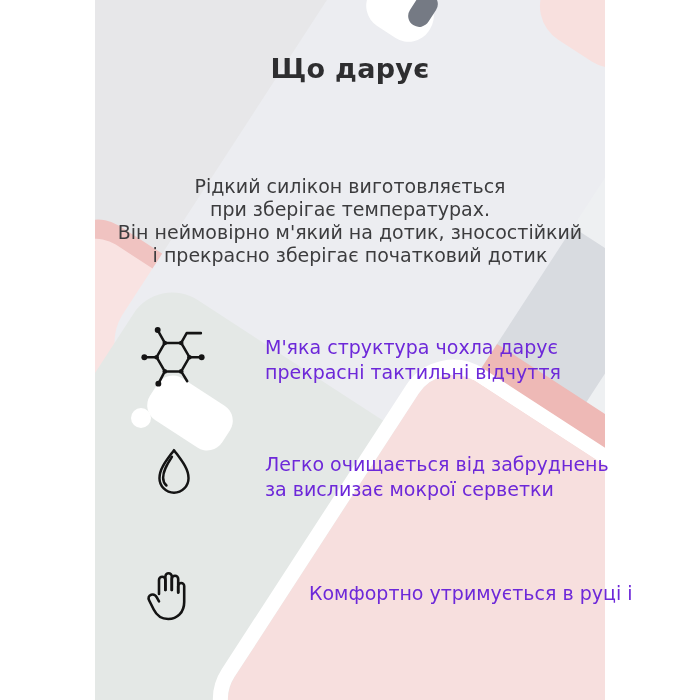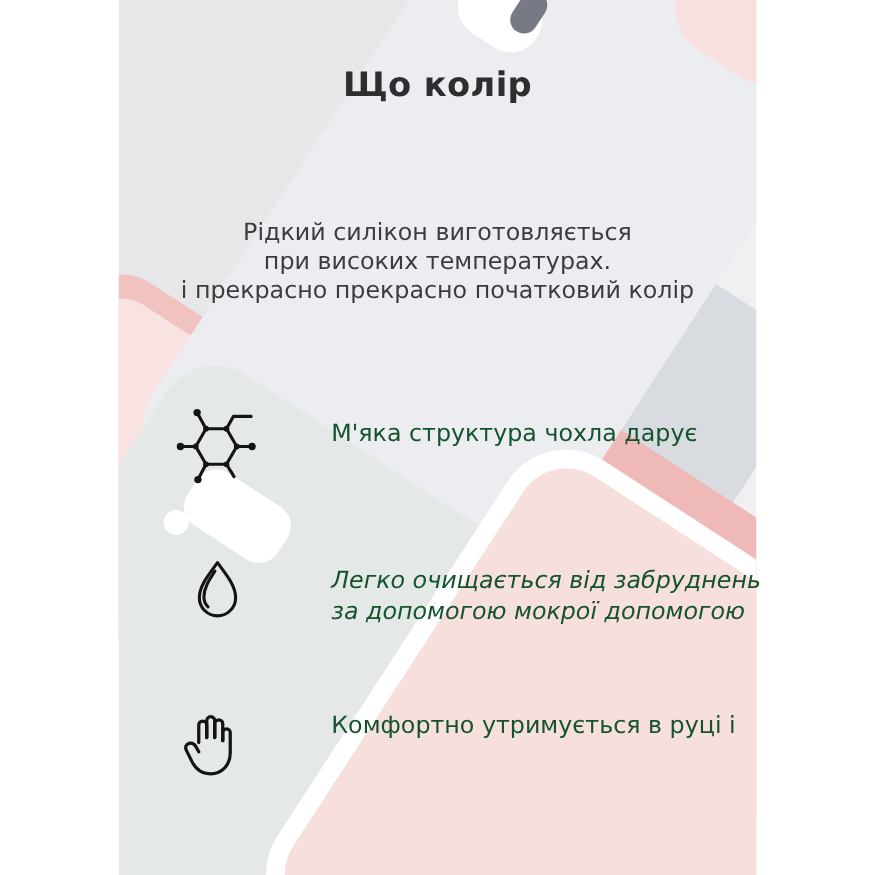--- a/index.html
+++ b/index.html
@@ -41,23 +41,23 @@
     position:absolute;top:175px;left:0;width:700px;text-align:center;
     font-size:19px;line-height:23px;color:#3c3c3e;
   }
   .feature{position:absolute;left:0;width:700px;}
   .f1{top:320px;} .f2{top:442px;} .f3{top:562px;}
   .f-icon{position:absolute;}
   .f1 .f-icon{left:138px;top:0;width:70px;height:70px;}
   .f2 .f-icon{left:151px;top:4px;width:46px;height:56px;}
   .f3 .f-icon{left:145px;top:6px;width:48px;height:56px;}
   .f-text{
-    position:absolute;left:265px;font-size:19px;line-height:25px;color:#14532d;
+    position:absolute;left:265px;font-size:19px;line-height:25px;color:#6d28d9;
   }
-  .f1 .f-text{top:15px;} .f2 .f-text{top:10px;font-style:italic;} .f3 .f-text{top:6px;}
+  .f1 .f-text{top:15px;} .f2 .f-text{top:10px;} .f3 .f-text{top:19px;margin-left:44px;}
   svg{display:block;width:100%;height:100%;}
 </style>
 </head>
 <body>
 
 <div class="collage">
   <div class="case case-right-light"></div>
   <div class="case case-dark-topleft"></div>
   <div class="case case-red-left"></div>
   <div class="case case-red-left-inner"></div>
@@ -71,27 +71,28 @@
   <div class="case case-pink-topright"></div>
   <div class="case case-sage-bottomleft"></div>
   <div class="case cutout-sq-sage"></div>
   <div class="cutout-dot-sage case"></div>
   <div class="case case-pink-big"></div>
 </div>
 
 <div class="content">
 
   <div class="title">
-    <div>Що колір</div>
+    <div>Що дарує</div>
   </div>
 
   <div class="intro">
     <div>Рідкий силікон виготовляється</div>
-    <div>при високих температурах.</div>
-    <div>і прекрасно прекрасно початковий колір</div>
+    <div>при зберігає температурах.</div>
+    <div>Він неймовірно м'який на дотик, зносостійкий</div>
+    <div>і прекрасно зберігає початковий дотик</div>
   </div>
 
   <div class="feature f1">
     <div class="f-icon">
       <svg viewBox="0 0 64 64" fill="none" stroke="#141414" stroke-width="2.3" stroke-linecap="round" stroke-linejoin="round">
         <path d="M47 34 L39.5 21 L24.5 21 L17 34 L24.5 47 L39.5 47 Z"></path>
         <path d="M17 34 H7"></path>
         <path d="M47 34 H57"></path>
         <path d="M24.5 21 L19 11"></path>
         <path d="M39.5 21 L44.5 12 H57.5"></path>
@@ -106,33 +107,34 @@
           <circle cx="39.5" cy="21" r="2.1"></circle>
           <circle cx="24.5" cy="21" r="2.1"></circle>
           <circle cx="17" cy="34" r="2.1"></circle>
           <circle cx="24.5" cy="47" r="2.1"></circle>
           <circle cx="39.5" cy="47" r="2.1"></circle>
         </g>
       </svg>
     </div>
     <div class="f-text">
       <div>М'яка структура чохла дарує</div>
+      <div>прекрасні тактильні відчуття</div>
     </div>
   </div>
 
   <div class="feature f2">
     <div class="f-icon">
       <svg viewBox="0 0 44 54" fill="none" stroke="#141414" stroke-width="2.4" stroke-linecap="round" stroke-linejoin="round">
         <path d="M22 4 C28.5 13 36 21.5 36 31 a14 14 0 0 1 -28 0 C8 21.5 15.5 13 22 4 Z"></path>
         <path d="M20 10.5 C15.2 17.8 11.5 23.7 11.5 30.5 a10.5 10.5 0 0 0 3.2 7.6"></path>
       </svg>
     </div>
     <div class="f-text">
       <div>Легко очищається від забруднень</div>
-      <div>за допомогою мокрої допомогою</div>
+      <div>за вислизає мокрої серветки</div>
     </div>
   </div>
 
   <div class="feature f3">
     <div class="f-icon">
       <svg viewBox="0 0 48 56" fill="none" stroke="#141414" stroke-width="2.6" stroke-linecap="round" stroke-linejoin="round">
         <path d="M14 26 V12 a3.2 3.2 0 0 1 6.4 0 v10"></path>
         <path d="M20.4 22 V8.5 a3.2 3.2 0 0 1 6.4 0 V22"></path>
         <path d="M26.8 22 V11 a3.2 3.2 0 0 1 6.4 0 v13.5"></path>
         <path d="M33.2 24.5 v-6.5 a3 3 0 0 1 6 0 V34 c0 10.5 -7 17 -16 17 c-7.5 0 -11.5 -3.5 -14.5 -9.5 L4.2 32.5 c-1.4 -2.6 -0.4 -5 2 -5.8 c2.2 -0.7 4.3 0.3 5.6 2.7 l2.2 4"></path>

